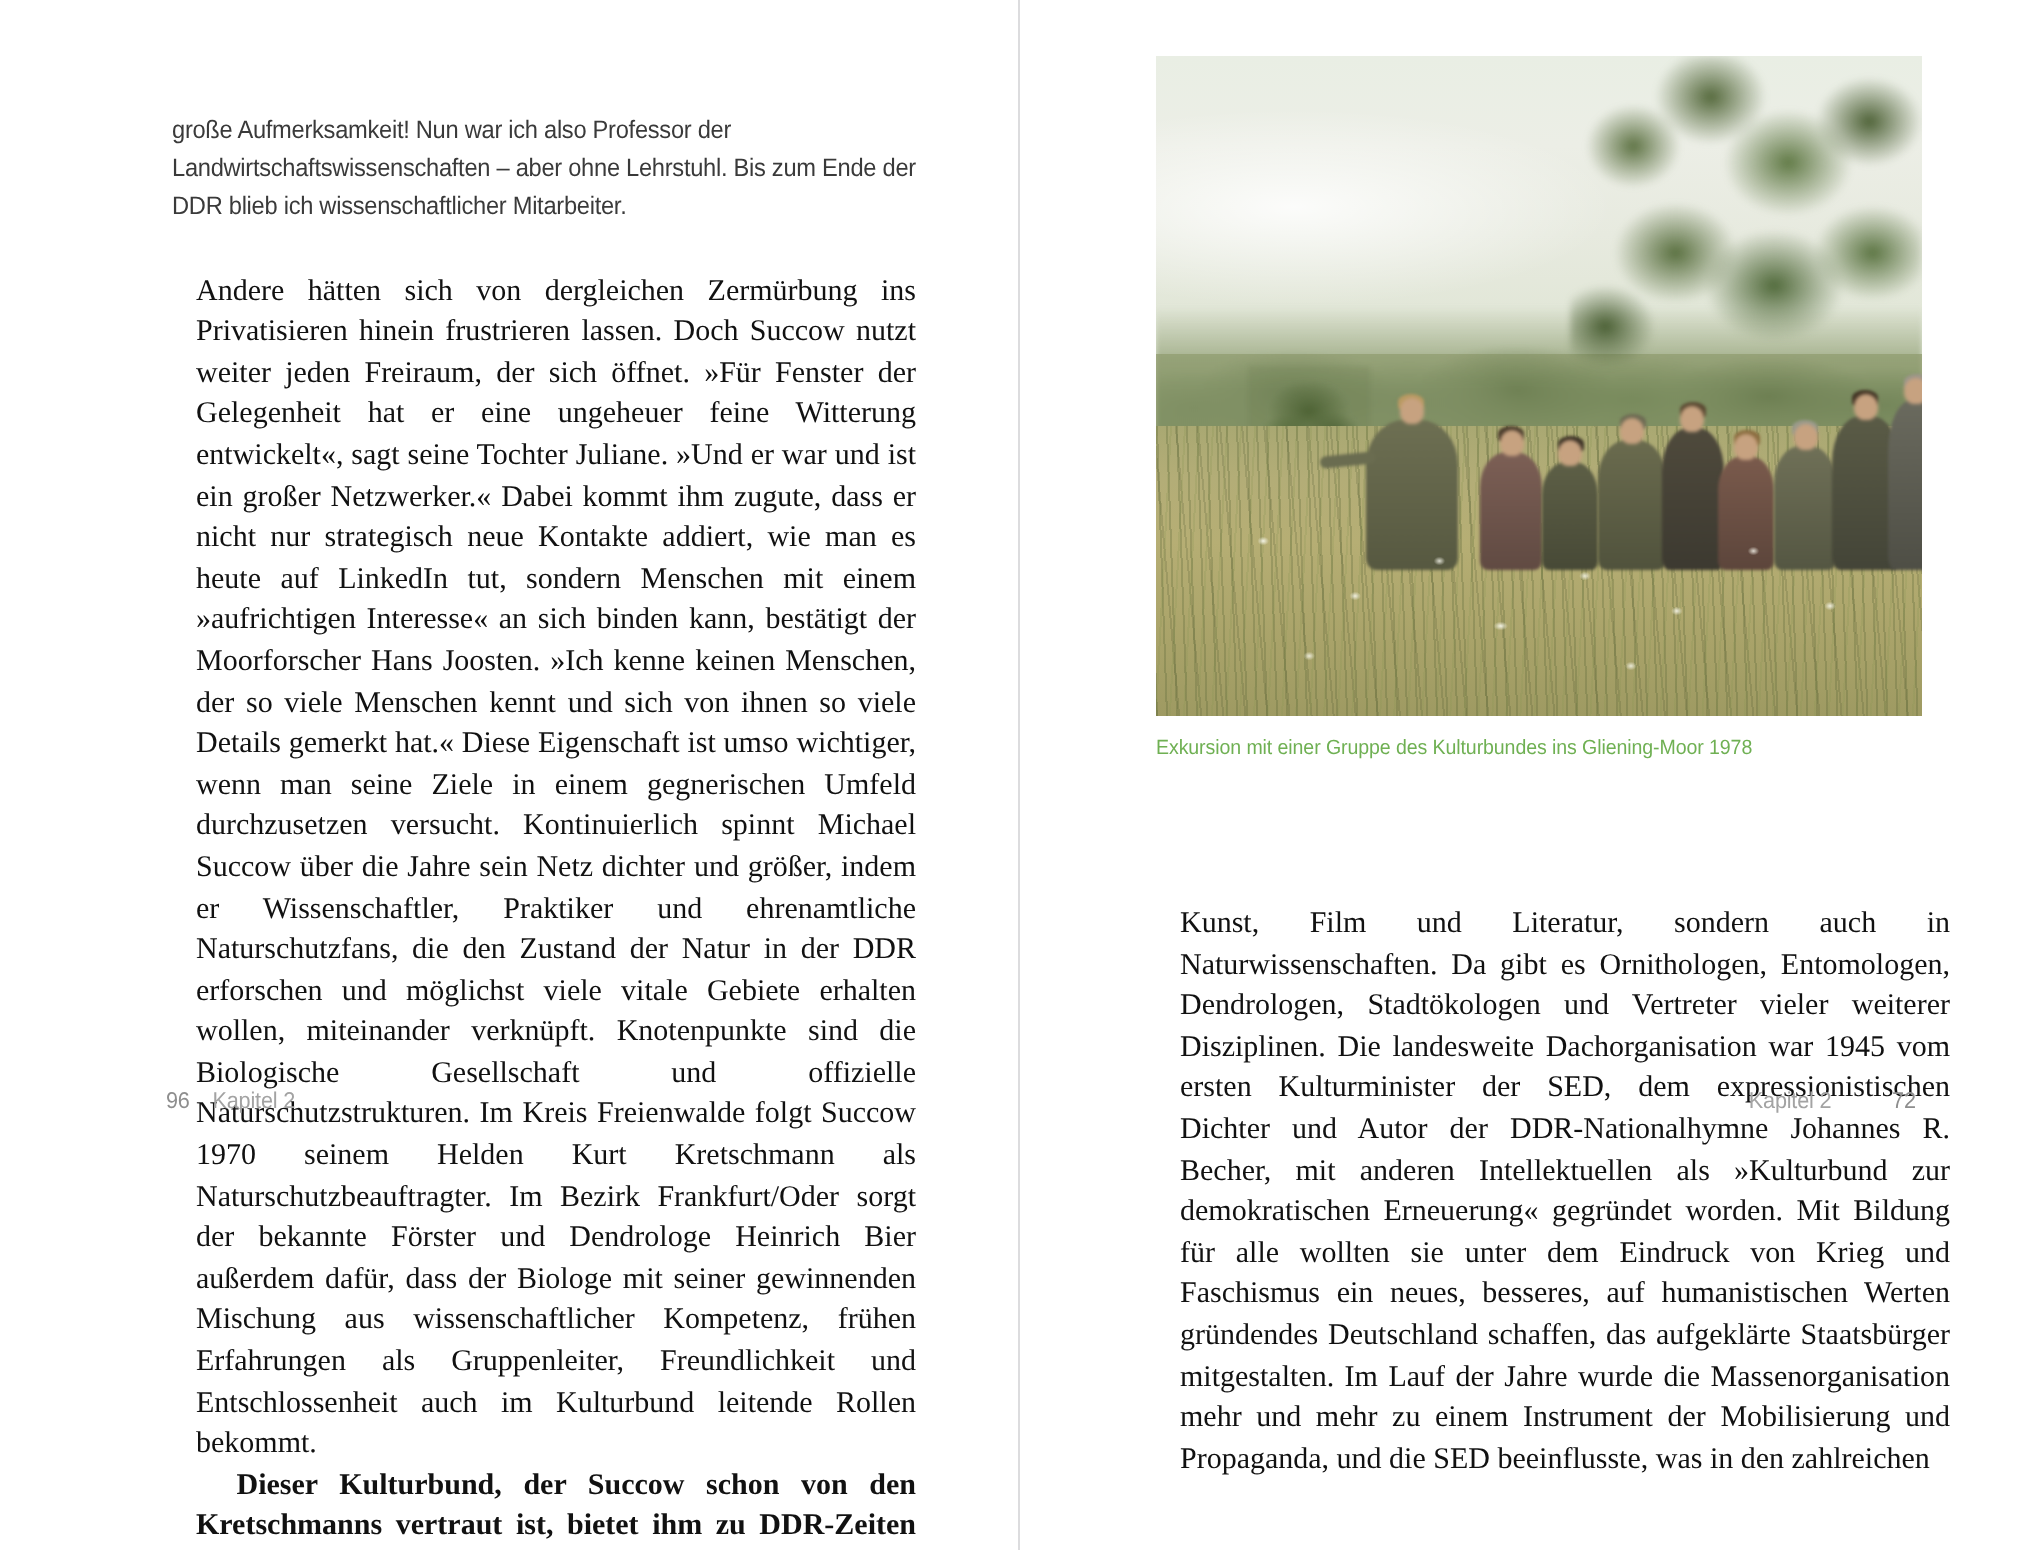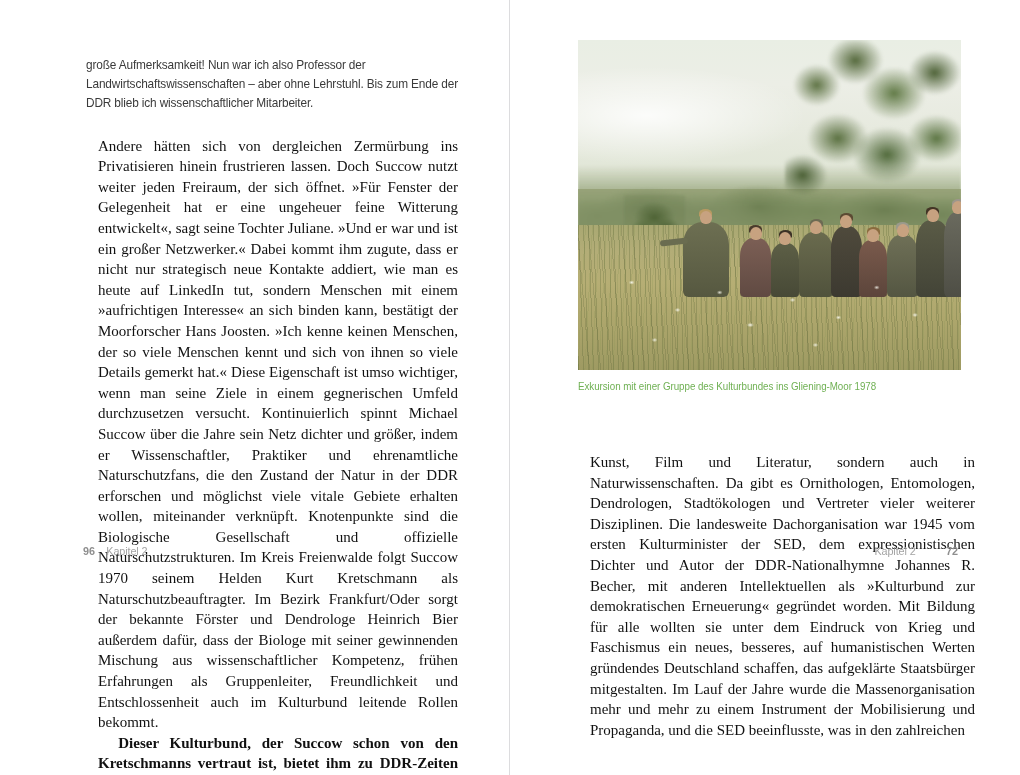--- a/index.html
+++ b/index.html
@@ -78,21 +78,21 @@
     margin: 0;
   }
   .body-text p + p {
     text-indent: 1.35em;
     font-weight: bold;
   }
 
   .photo-figure {
     position: absolute;
     left: 68px;
-    top: 40px;
+    top: 28px;
     width: 383px;
     margin: 0;
   }
 
   .photo-frame {
     position: relative;
     width: 383px;
     height: 330px;
     overflow: hidden;
     background: #a9b08a;
@@ -285,21 +285,21 @@
     letter-spacing: -0.1px;
     display: flex;
     align-items: baseline;
     gap: 12px;
     transform: scaleX(0.95);
   }
   .folio-left  { left: 64px; transform-origin: left bottom; }
   .folio-right { right: 62px; transform-origin: right bottom; }
 
   .folio-number {
-    font-weight: bold;
+    font-weight: normal;
     color: #8e8e8e;
     margin-left: 20px;
   }
   .folio-chapter {
     color: #a3a3a3;
   }
 </style>
 </head>
 <body>
 

